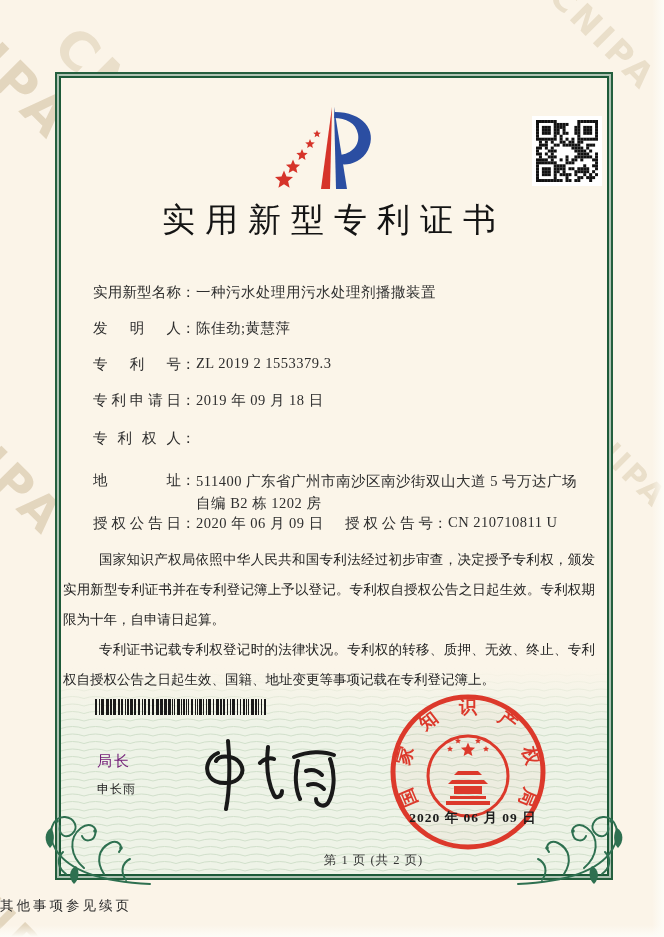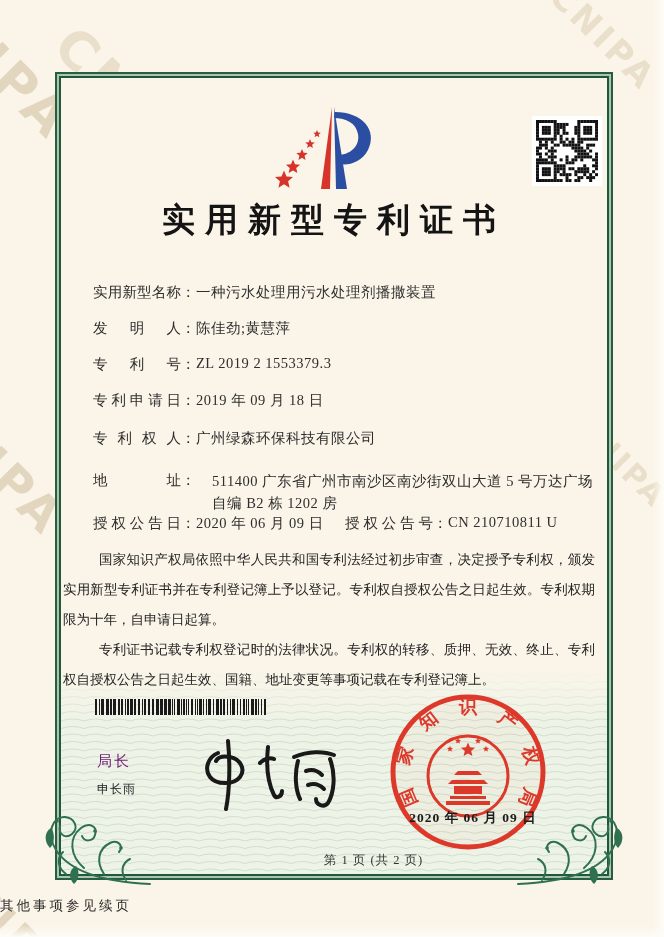--- a/index.html
+++ b/index.html
@@ -16,26 +16,26 @@
   
   .frame{position:absolute;left:55px;top:72px;width:558px;height:808px;
          border:2px solid #245f3e;background:#aec3b3;padding:2px;box-sizing:border-box;}
   .frame-inner{width:100%;height:100%;border:2px solid #1d5a39;background:#fbf5e9;box-sizing:border-box;}
   
   .waves-wrap{position:absolute;left:61px;top:668px;width:546px;height:206px;background:#eef3e7;}
   .waves-fade{position:absolute;left:0;top:0;width:100%;height:56px;
               background:linear-gradient(to bottom,#fbf5e9 0%,rgba(251,245,233,0) 100%);}
   .cert-no{position:absolute;left:78px;top:106px;font-size:14px;letter-spacing:2px;color:#3a3a3a;}
   .title{position:absolute;left:55px;top:198px;width:558px;text-align:center;
-         font-size:33px;font-weight:700;letter-spacing:10px;color:#141414;}
+         font-size:33px;font-weight:400;letter-spacing:10px;color:#141414;}
   .frow{position:absolute;left:93px;font-size:14.5px;color:#2e2e2e;display:flex;align-items:flex-start;}
   .flabel{display:inline-flex;justify-content:space-between;width:88px;flex:none;}
   .colon{flex:none;width:15px;}
   .fvalue{letter-spacing:0.5px;white-space:nowrap;}
-  .addr-line{display:block;line-height:21.5px;white-space:nowrap;margin-left:16px;}
+  .addr-line{display:block;line-height:21.5px;white-space:nowrap;}
   .pair2{position:absolute;left:252px;display:flex;}
   .paras{position:absolute;left:63px;top:545px;width:532px;font-size:13.5px;
          line-height:30px;color:#242424;text-align:justify;}
   .paras p{margin:0;text-indent:36px;}
   .barcode{position:absolute;left:95px;top:699px;width:173px;height:16px;}
   .sig-title{position:absolute;left:97px;top:752px;font-size:15px;color:#701a75;letter-spacing:2px;}
   .sig-name{position:absolute;left:97px;top:781px;font-size:12px;color:#222;letter-spacing:1px;}
   .autograph{position:absolute;left:190px;top:735px;}
   .seal{position:absolute;left:388px;top:692px;width:160px;height:160px;}
   .seal-date{position:absolute;left:398px;top:809px;width:150px;text-align:center;
@@ -439,21 +439,20 @@
     <span class="fvalue">2019 年 09 月 18 日</span>
   </div>
   <div class="frow" style="top:429px;">
     <span class="flabel spread">
         <span>专</span>
         <span>利</span>
         <span>权</span>
         <span>人</span>
       </span>
       <span class="colon">：</span>
-    <span class="fvalue">广州绿森环保科技有限公司</span>
   </div>
   <div class="frow" style="top:471px;">
     <span class="flabel spread">
         <span>地</span>
         <span>址</span>
       </span>
       <span class="colon">：</span>
     <span class="fvalue">
       <span class="addr-line">511400 广东省广州市南沙区南沙街双山大道 5 号万达广场</span>
       <span class="addr-line">自编 B2 栋 1202 房</span>

